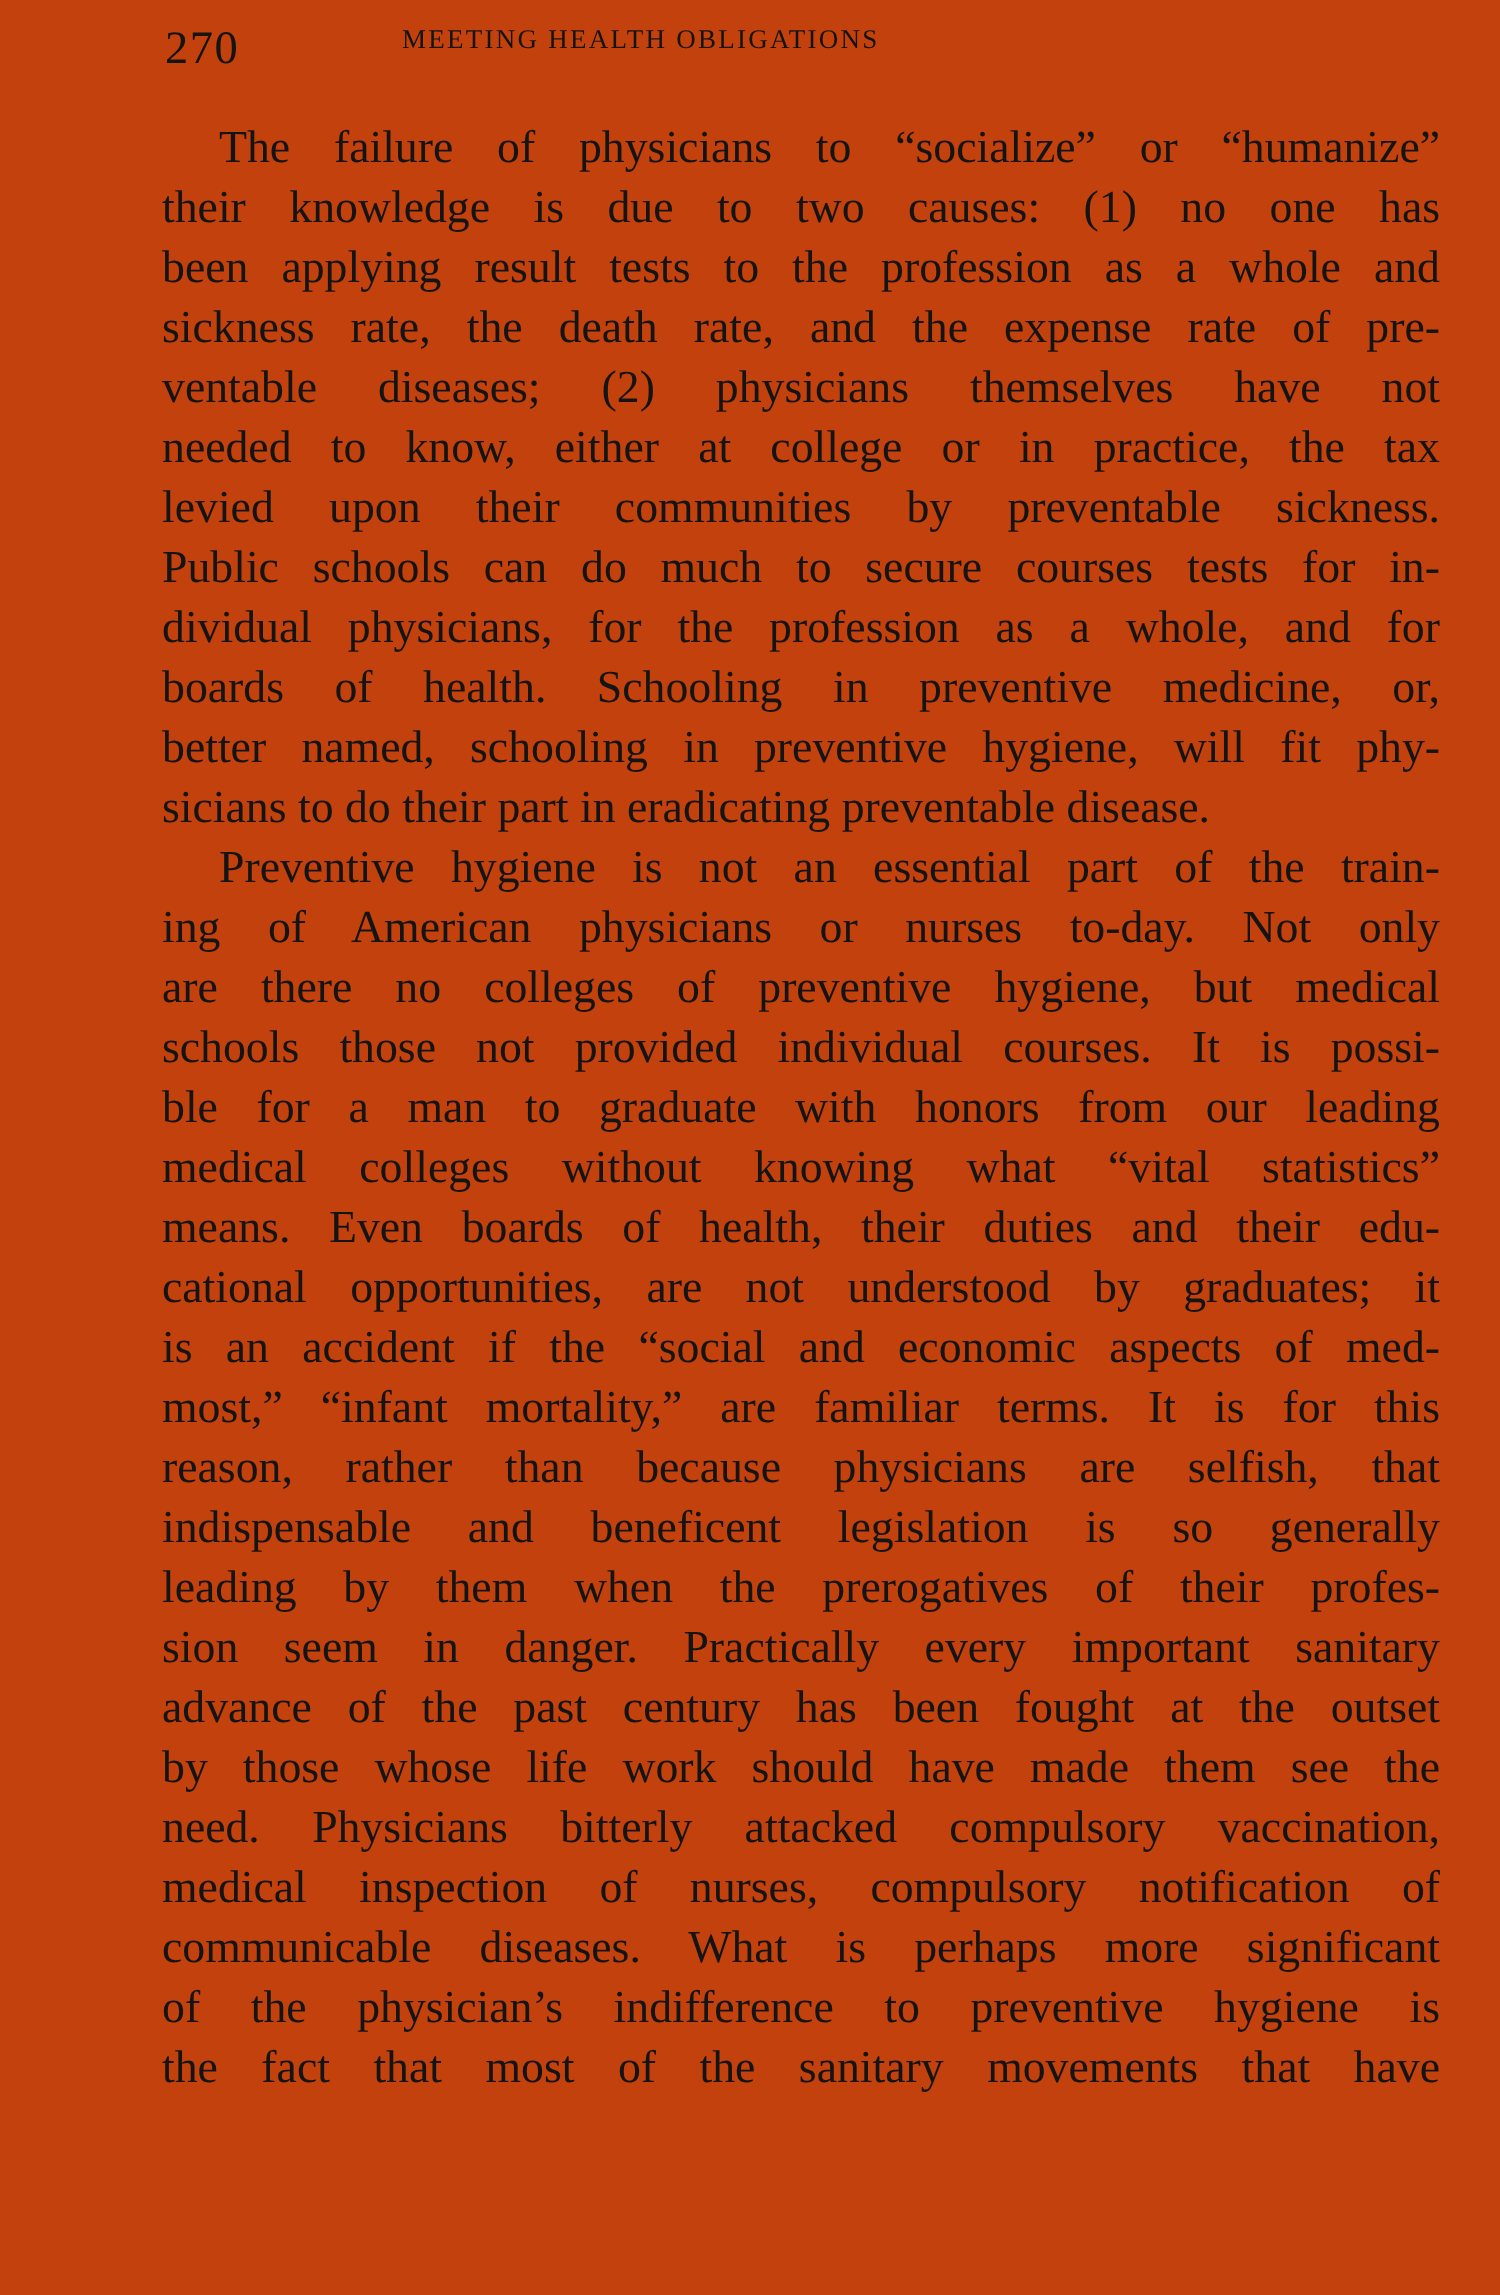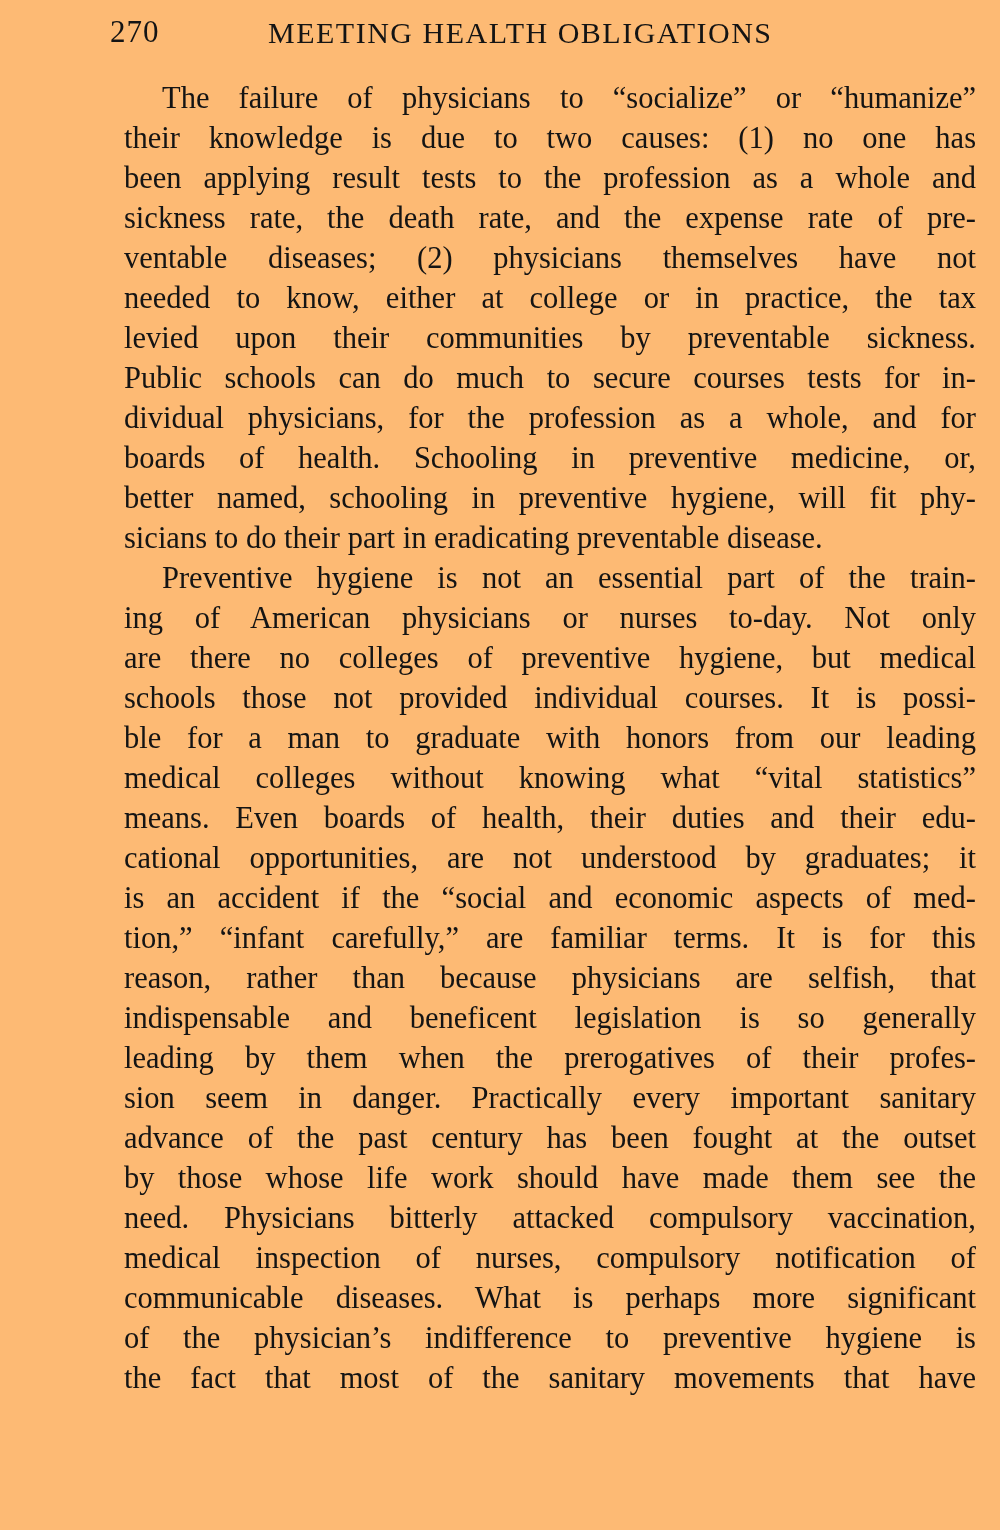--- a/index.html
+++ b/index.html
@@ -1,21 +1,21 @@
 <!DOCTYPE html>
 <html><head>
 <meta charset="utf-8">
 <style>
   html, body { margin: 0; padding: 0; background: #ffffff; }
   body { width: 1000px; height: 1530px; overflow: hidden; position: relative; }
-  .page { position: absolute; left: 0; top: 0; width: 1000px; height: 1530px; background: #fdba74; color: #141414; font-family: "Liberation Serif", "DejaVu Serif", serif; }
+  .page { position: absolute; left: 0; top: 0; width: 1000px; height: 1530px; background: #c2410c; color: #141414; font-family: "Liberation Serif", "DejaVu Serif", serif; }
   .header { position: absolute; top: 10px; left: 110px; width: 860px; height: 44px; }
   .page-num { position: absolute; left: 0; top: 4px; font-size: 31px; letter-spacing: 1px; }
-  .running-head { position: absolute; left: 158px; top: 6px; font-size: 30px; letter-spacing: 1.5px; }
-  .body { position: absolute; top: 78px; left: 124px; width: 852px; font-family: Liberation Serif, serif; }
+  .running-head { position: absolute; left: 158px; top: 6px; font-size: 18px; letter-spacing: 1.5px; }
+  .body { position: absolute; top: 78px; left: 108px; width: 852px; font-family: Liberation Serif, serif; }
   .line { height: 40px; line-height: 40px; font-size: 30.5px; white-space: nowrap; text-align: justify; text-align-last: justify; }
   .line.last { text-align-last: left; }
   .line.indent { padding-left: 38px; }
 </style>
 </head>
 <body>
 
 <div class="page">
   <div class="header">
     <span class="page-num">270</span>
@@ -40,21 +40,21 @@
     <div>
       <div class="line indent">Preventive hygiene is not an essential part of the train-</div>
       <div class="line">ing of American physicians or nurses to-day. Not only</div>
       <div class="line">are there no colleges of preventive hygiene, but medical</div>
       <div class="line">schools those not provided individual courses. It is possi-</div>
       <div class="line">ble for a man to graduate with honors from our leading</div>
       <div class="line">medical colleges without knowing what “vital statistics”</div>
       <div class="line">means. Even boards of health, their duties and their edu-</div>
       <div class="line">cational opportunities, are not understood by graduates; it</div>
       <div class="line">is an accident if the “social and economic aspects of med-</div>
-      <div class="line">tion,” “infant carefully,” are familiar terms. It is for this</div>
+      <div class="line">most,” “infant mortality,” are familiar terms. It is for this</div>
       <div class="line">reason, rather than because physicians are selfish, that</div>
       <div class="line">indispensable and beneficent legislation is so generally</div>
       <div class="line">leading by them when the prerogatives of their profes-</div>
       <div class="line">sion seem in danger. Practically every important sanitary</div>
       <div class="line">advance of the past century has been fought at the outset</div>
       <div class="line">by those whose life work should have made them see the</div>
       <div class="line">need. Physicians bitterly attacked compulsory vaccination,</div>
       <div class="line">medical inspection of nurses, compulsory notification of</div>
       <div class="line">communicable diseases. What is perhaps more significant</div>
       <div class="line">of the physician’s indifference to preventive hygiene is</div>

